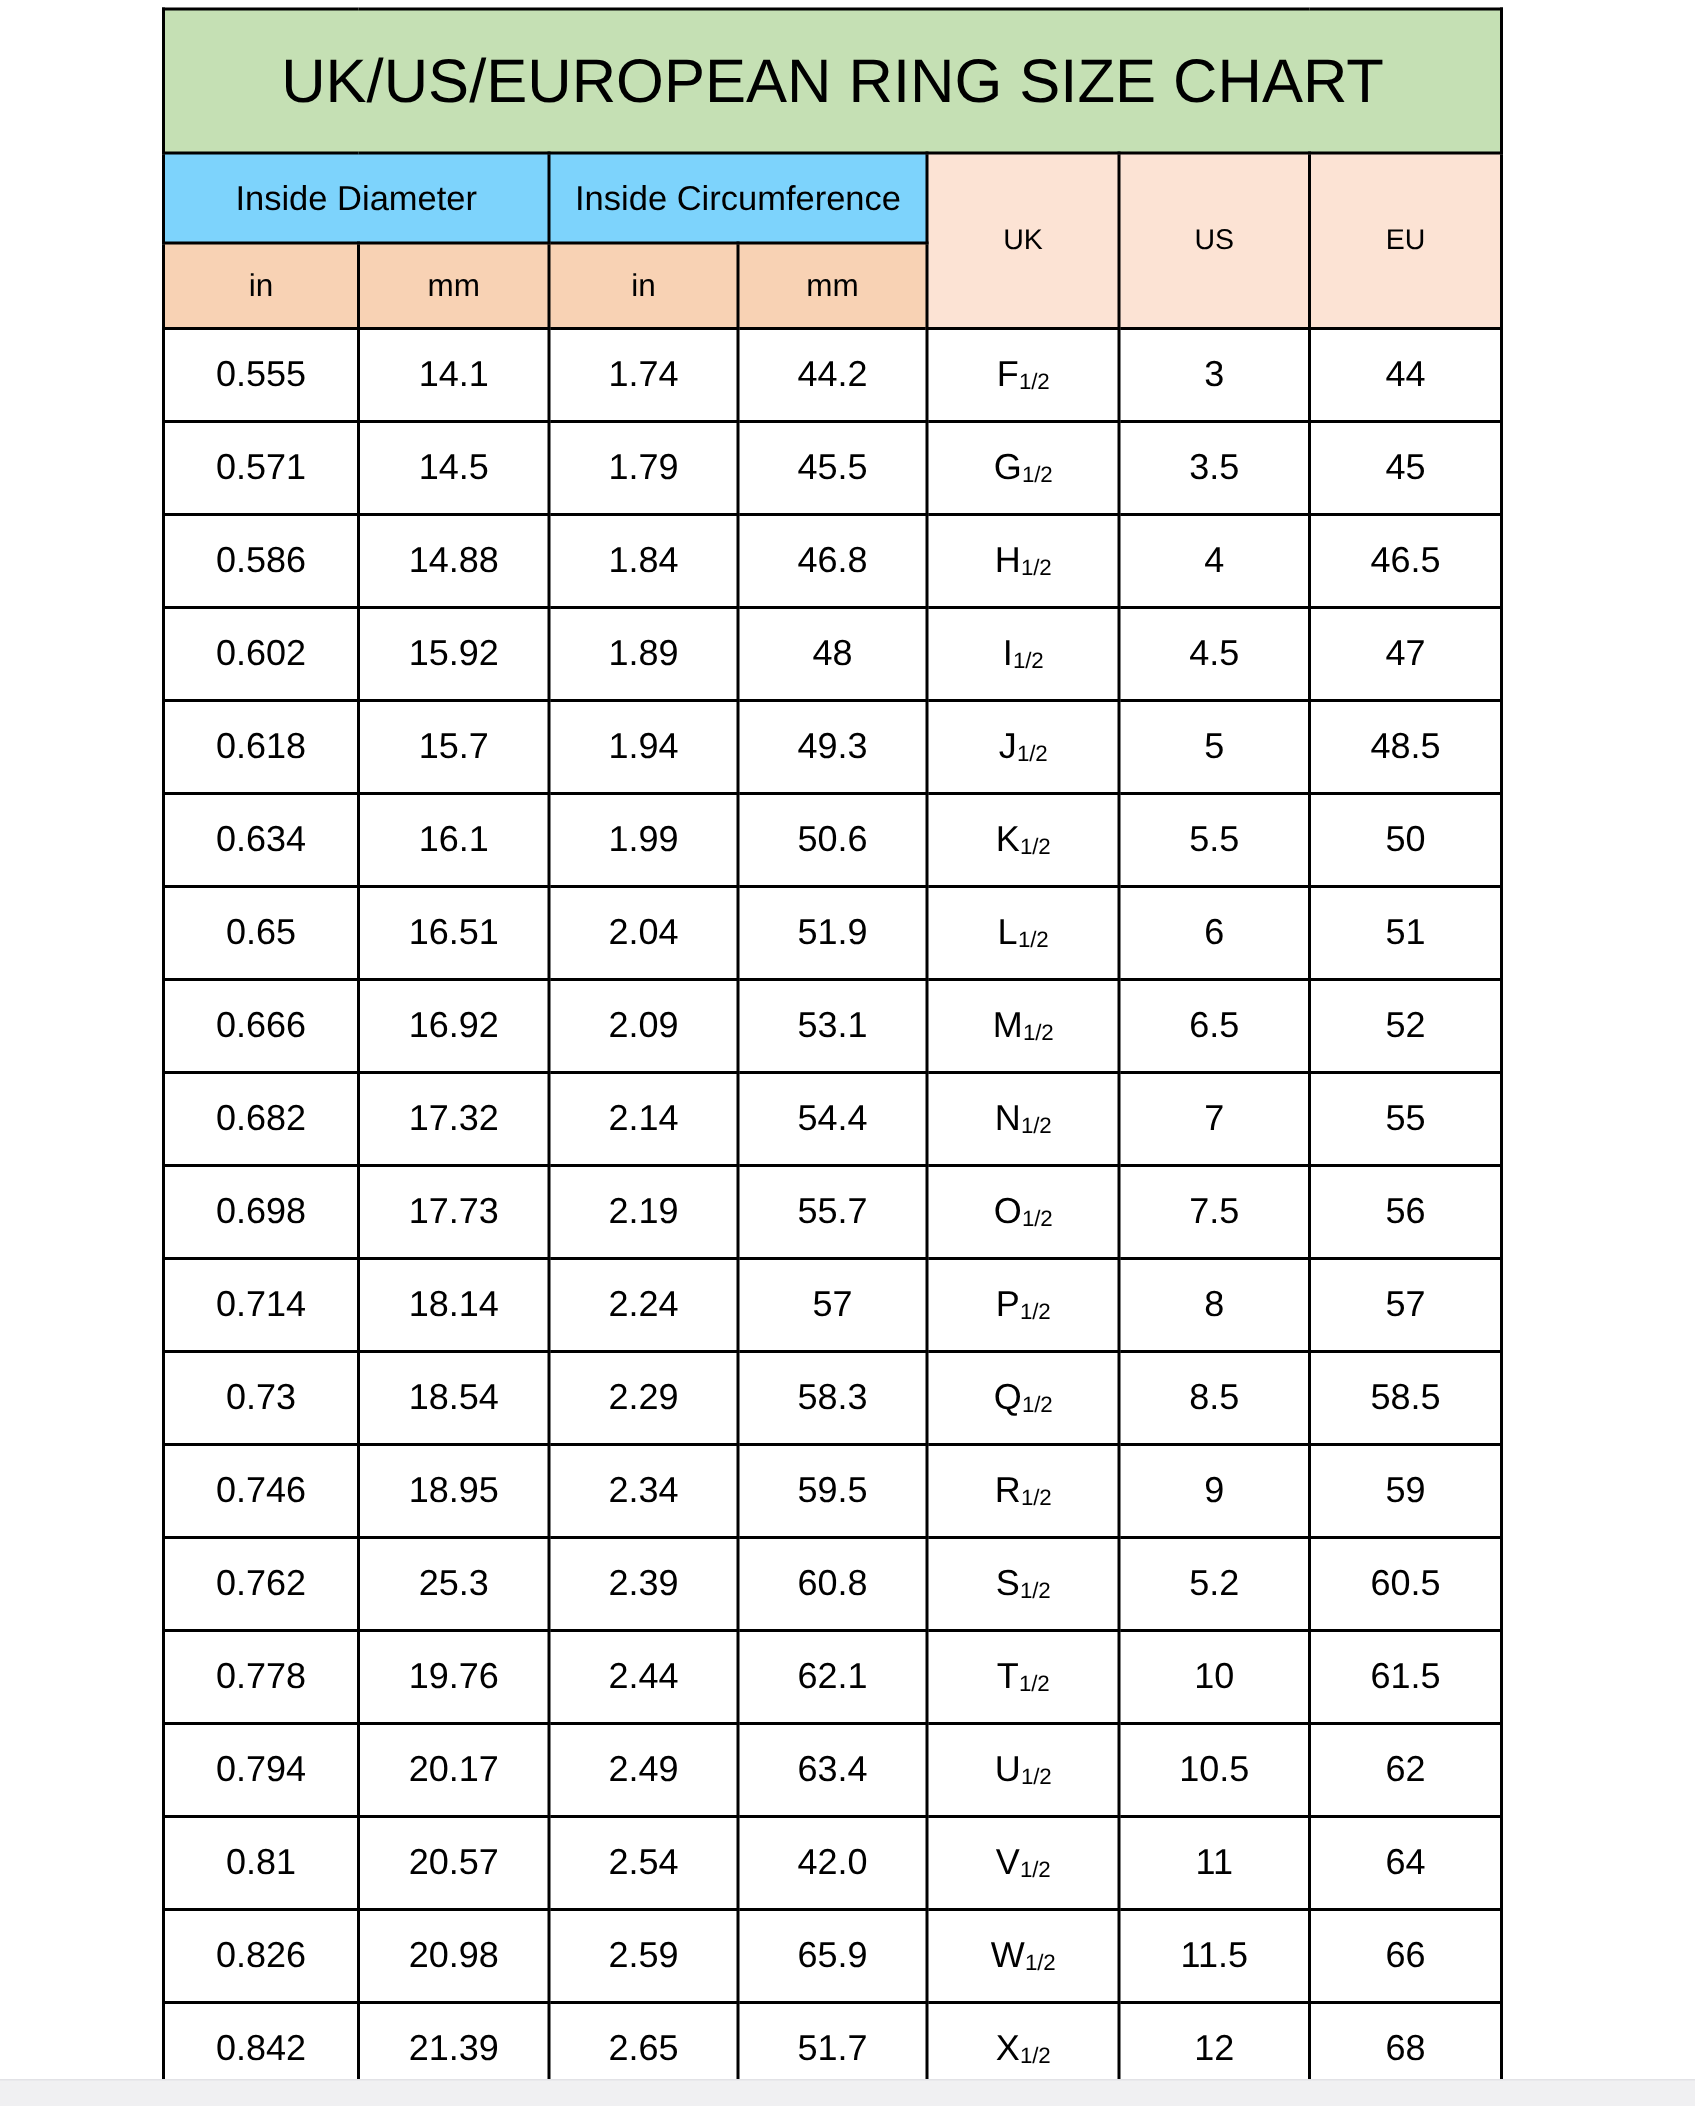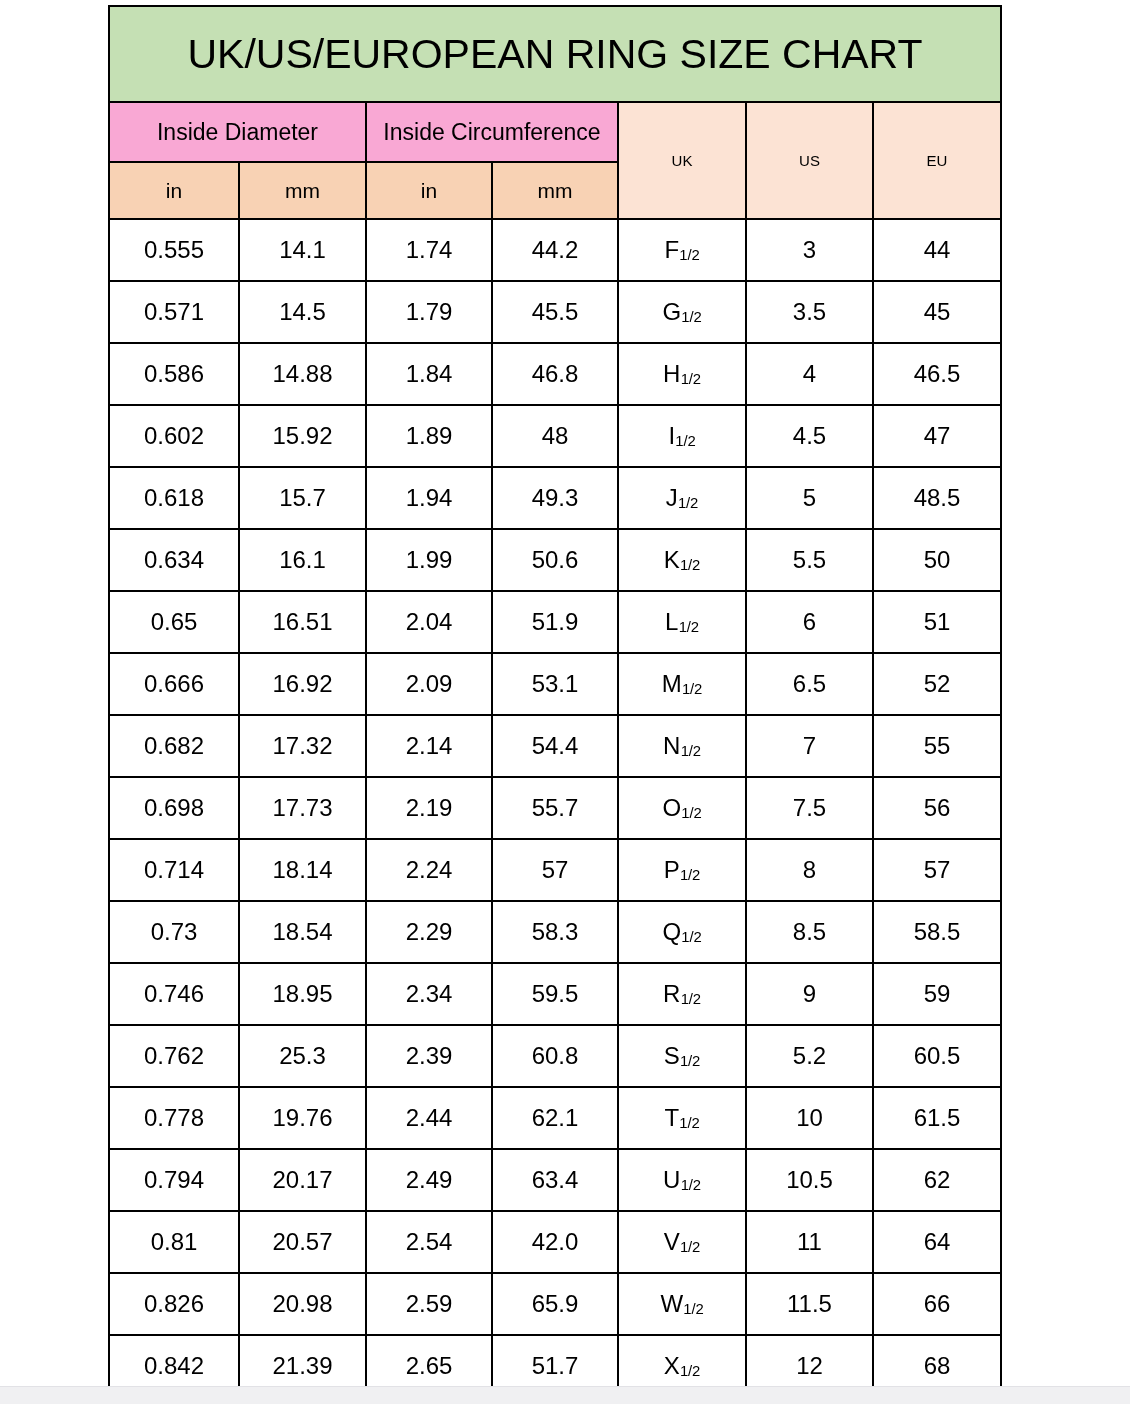--- a/index.html
+++ b/index.html
@@ -57,33 +57,33 @@
   col.c-eu    { width: 128px; }
 
   .title-cell {
     background: #c5e0b4;
     height: 94px;
     font-size: 41px;
     letter-spacing: 0px;
     color: #000000;
   }
   .grp-head {
-    background: #f9a8d4;
+    background: #7dd3fc;
     height: 58px;
     font-size: 23px;
   }
   .sub-head {
     background: #f8d2b4;
     height: 55px;
     font-size: 21px;
   }
   .side-head {
     background: #fce3d4;
     height: 113px;
-    font-size: 15px;
+    font-size: 19px;
   }
   td.data {
     background: #ffffff;
     height: 60px;
     font-size: 24px;
   }
   .frac {
     font-size: 0.62em;
     vertical-align: baseline;
     position: relative;

